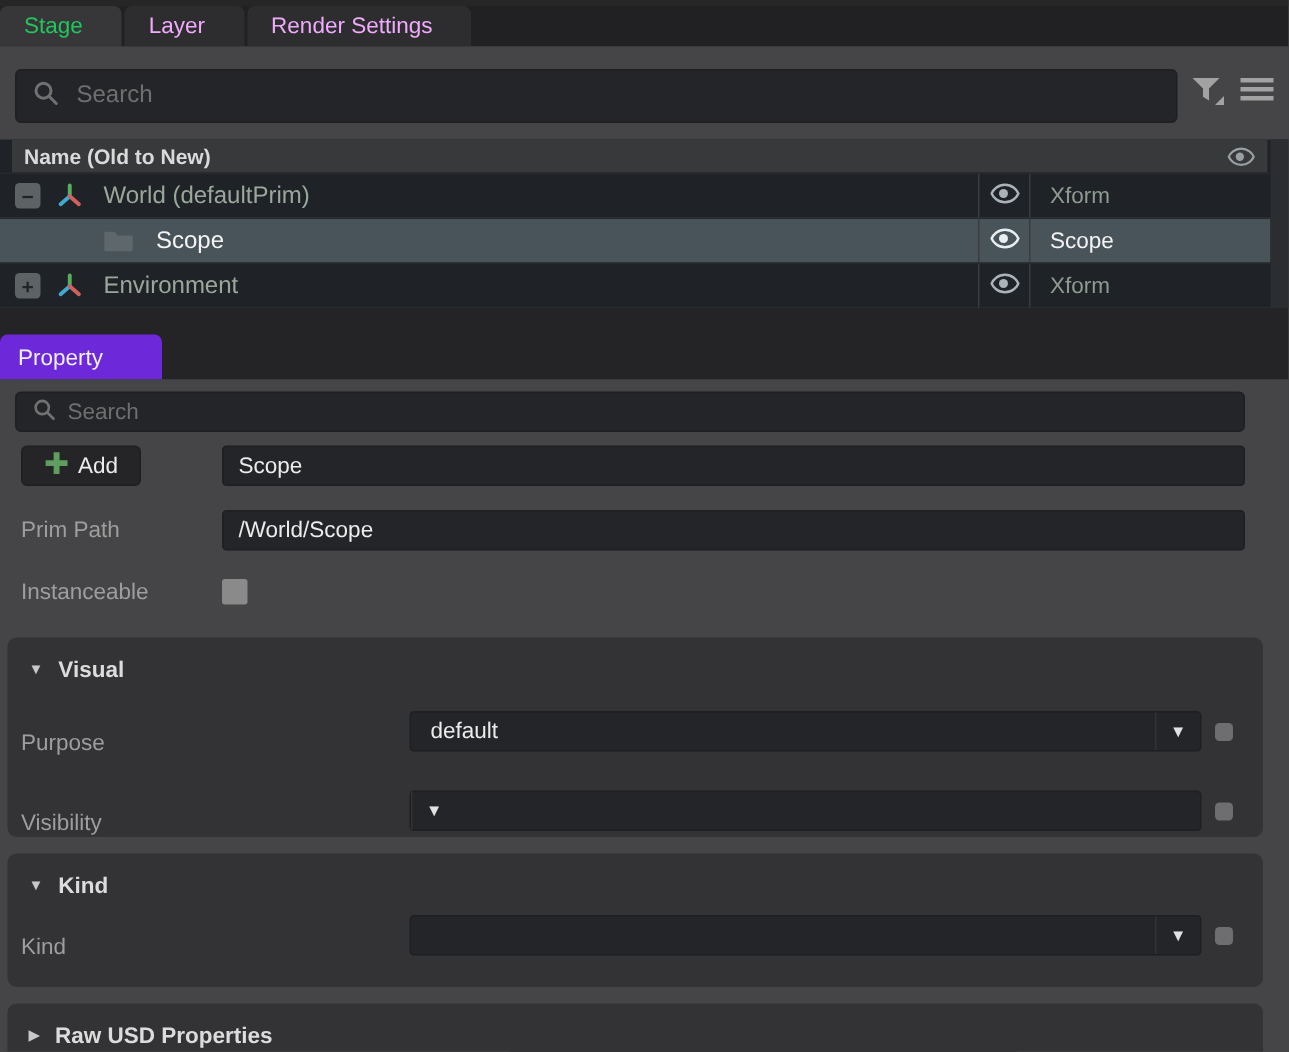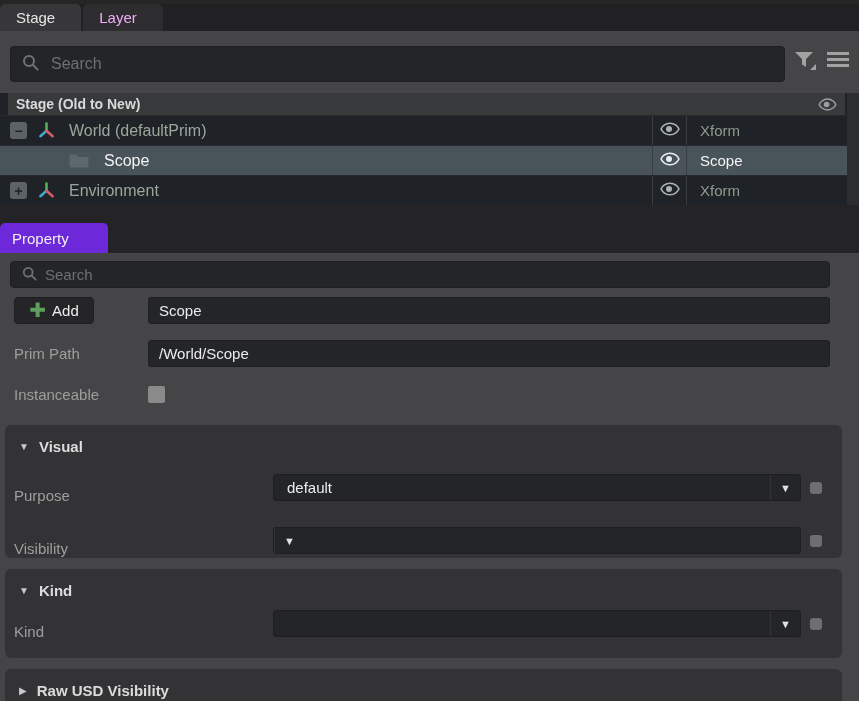--- a/index.html
+++ b/index.html
@@ -7,21 +7,21 @@
   body {
     font-family:"Liberation Sans","DejaVu Sans",sans-serif;
     background:#454547; color:#e6e6e6; font-size:15px;
     position:relative;
   }
 
   
   .top-tabbar{ height:31px; background:#212123; border-top:4px solid #262627; display:flex; align-items:flex-end; }
   .tab{ height:27px; display:flex; align-items:center; padding:0 26px 0 16px; margin-right:2px;
         background:#2d2d2f; color:#f0abfc; border-radius:5px 5px 0 0; font-size:15px; cursor:default; white-space:nowrap;}
-  .tab.active{ background:#373739; color:#e5e5e5; }
+  .tab.active{ background:#373739; color:#22c55e; }
 
   
   .stage-toolbar{ height:62px; background:#454547; position:relative; }
   .searchwrap{ position:absolute; }
   .stage-toolbar .searchwrap{ left:10px; top:15px; width:775px; height:36px; }
   .searchwrap input{
     width:100%; height:100%; background:#232528; border:1px solid #1d1f21; border-radius:4px;
     color:#dcdcdc; font-size:16px; padding-left:40px; outline:none;
     font-family:"Liberation Sans","DejaVu Sans",sans-serif;
   }
@@ -100,20 +100,21 @@
   .dd-arrow{ width:30px; height:100%; border-left:1px solid #333336; display:flex; align-items:center; justify-content:center;
              color:#e2e2e2; font-size:11px; }
   .dd-dot{ position:absolute; left:805px; top:8px; width:12px; height:12px; background:#6e6e70; border-radius:3px; }
 </style>
 </head>
 <body>
 
 <div class="top-tabbar">
   <div class="tab active">Stage</div>
   <div class="tab">Layer</div>
+  <div class="tab">Render Settings</div>
 </div>
 
 <div class="stage-toolbar">
   <div class="searchwrap">
     <input type="text" placeholder="Search" style="">
     <span class="mag">
       <svg width="17" height="17" viewBox="0 0 17 17">
           <circle cx="7" cy="7" r="5" fill="none" stroke="#717171" stroke-width="2"></circle>
           <line x1="11" y1="11" x2="15.5" y2="15.5" stroke="#717171" stroke-width="2" stroke-linecap="round"></line>
         </svg>
@@ -130,21 +131,21 @@
         <div></div>
         <div></div>
         <div></div>
       </div>
   </div>
 </div>
 
 <div class="stage-tree">
   <div class="tree-inner">
     <div class="tree-header">
-      <div class="h-name">Stage (Old to New)</div>
+      <div class="h-name">Name (Old to New)</div>
       <div class="h-eye">
         <svg width="19" height="13" viewBox="0 0 20 14">
             <path d="M10 1.2 C5.2 1.2 2 4.6 1.1 7 c.9 2.4 4.1 5.8 8.9 5.8 s8 -3.4 8.9 -5.8 C18 4.6 14.8 1.2 10 1.2 Z" fill="none" stroke="#9aa0a2" stroke-width="1.6"></path>
             <circle cx="9" cy="7" r="3" fill="#9aa0a2"></circle>
           </svg>
       </div>
     </div>
 
     <div class="tree-row">
       <div class="c-name">
@@ -284,17 +285,17 @@
         <span class="dd-value"></span>
         <span class="dd-arrow">▼</span>
       </div>
       <span class="dd-dot"></span>
     </div>
   </div>
 
   <div class="group g-raw">
     <div class="g-head">
       <span class="g-arrow">▶</span>
-      <span class="g-title">Raw USD Visibility</span>
+      <span class="g-title">Raw USD Properties</span>
     </div>
   </div>
 
 </div>
 
 </body></html>

